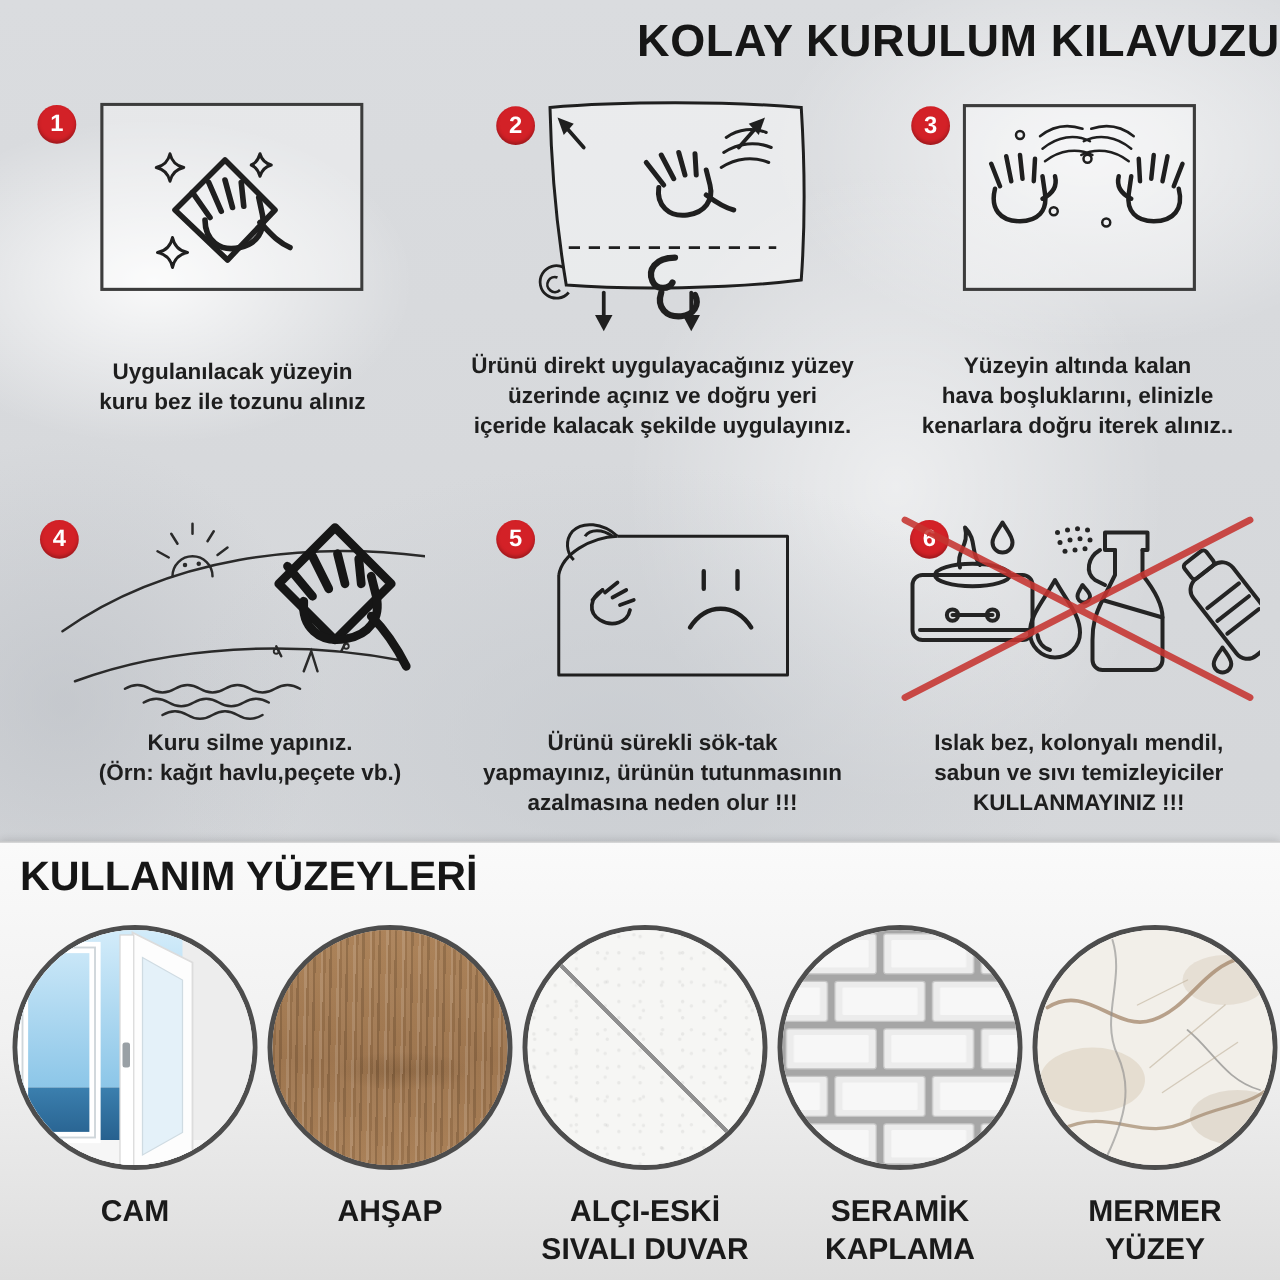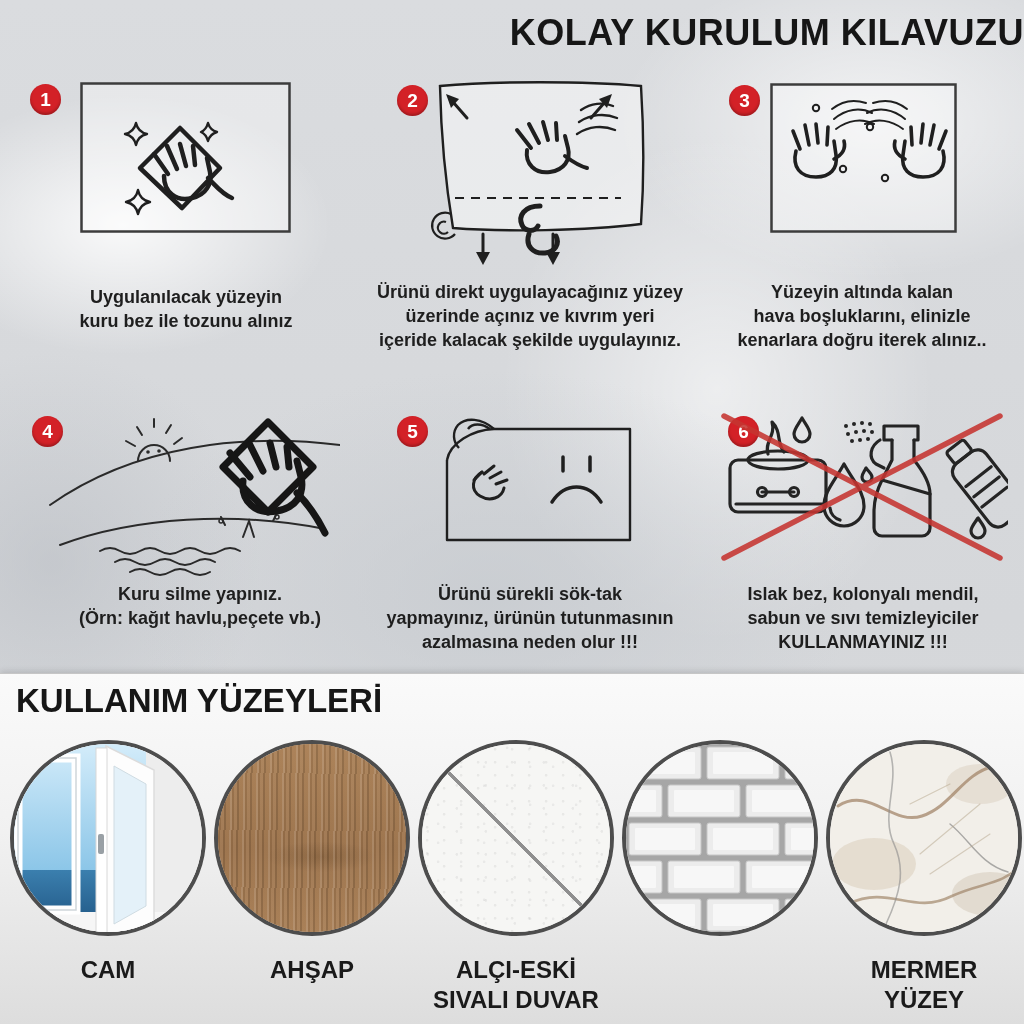--- a/index.html
+++ b/index.html
@@ -100,21 +100,21 @@
           <path d="M197,18 L184,23 L192,32 Z"></path>
         <path d="M61,176 L75,176 L68,189 Z"></path>
           <path d="M131,176 L145,176 L138,189 Z"></path>
       </g>
       <g fill="none" stroke="#1f1f1f" stroke-width="5" stroke-linecap="round">
         <path d="M125,130 C109,130 103,140 107,149 C110,156 120,156 123,150"></path>
         <path d="M114,158 C110,170 118,178 130,177 C140,176 145,168 141,160"></path>
       </g>
     </svg>
     <div class="caption" style="left:15px;top:205px;width:348px;">Ürünü direkt uygulayacağınız yüzey
-üzerinde açınız ve kıvrım yeri
+üzerinde açınız ve doğru yeri
 içeride kalacak şekilde uygulayınız.</div>
   </div>
 
   <div class="step" style="left:683px;top:76px;width:341px;height:300px;">
     <div class="badge" style="left:46px;top:9px;">3</div>
     <svg class="ill" style="left:87px;top:7px;" width="187" height="150" viewBox="0 0 187 150">
       <rect x="1.5" y="1.5" width="184" height="147" fill="rgba(255,255,255,0.3)" stroke="#3c3c3c" stroke-width="2.5"></rect>
       <g fill="none" stroke="#1f1f1f" stroke-width="2">
         <circle cx="46" cy="25" r="3.2"></circle>
           <circle cx="100" cy="44" r="3.2"></circle>
@@ -305,20 +305,22 @@
               <rect x="9" y="8" width="60" height="22" rx="1" fill="#f7f7f7"></rect>
               <rect x="-36" y="41" width="72" height="32" rx="2" fill="#ececec" stroke="#c6c6c6"></rect>
               <rect x="42" y="41" width="72" height="32" rx="2" fill="#ececec" stroke="#c6c6c6"></rect>
               <rect x="-30" y="46" width="60" height="22" rx="1" fill="#f7f7f7"></rect>
               <rect x="48" y="46" width="60" height="22" rx="1" fill="#f7f7f7"></rect>
             </pattern>
           </defs>
           <rect width="196" height="196" fill="url(#tilepat)"></rect>
         </svg>
       </div>
+      <div class="surf-label">SERAMİK
+KAPLAMA</div>
     </div>
 
     <div class="surface" style="left:822px;">
       <div class="swatch">
         <svg width="196" height="196" viewBox="0 0 196 196">
           <rect width="196" height="196" fill="#f2efe9"></rect>
           <ellipse cx="44" cy="120" rx="42" ry="26" fill="#cbb79d" opacity="0.32"></ellipse>
           <ellipse cx="160" cy="150" rx="38" ry="22" fill="#b9a98f" opacity="0.28"></ellipse>
           <ellipse cx="150" cy="40" rx="34" ry="20" fill="#c2b096" opacity="0.25"></ellipse>
           <g fill="none" stroke-linecap="round">

